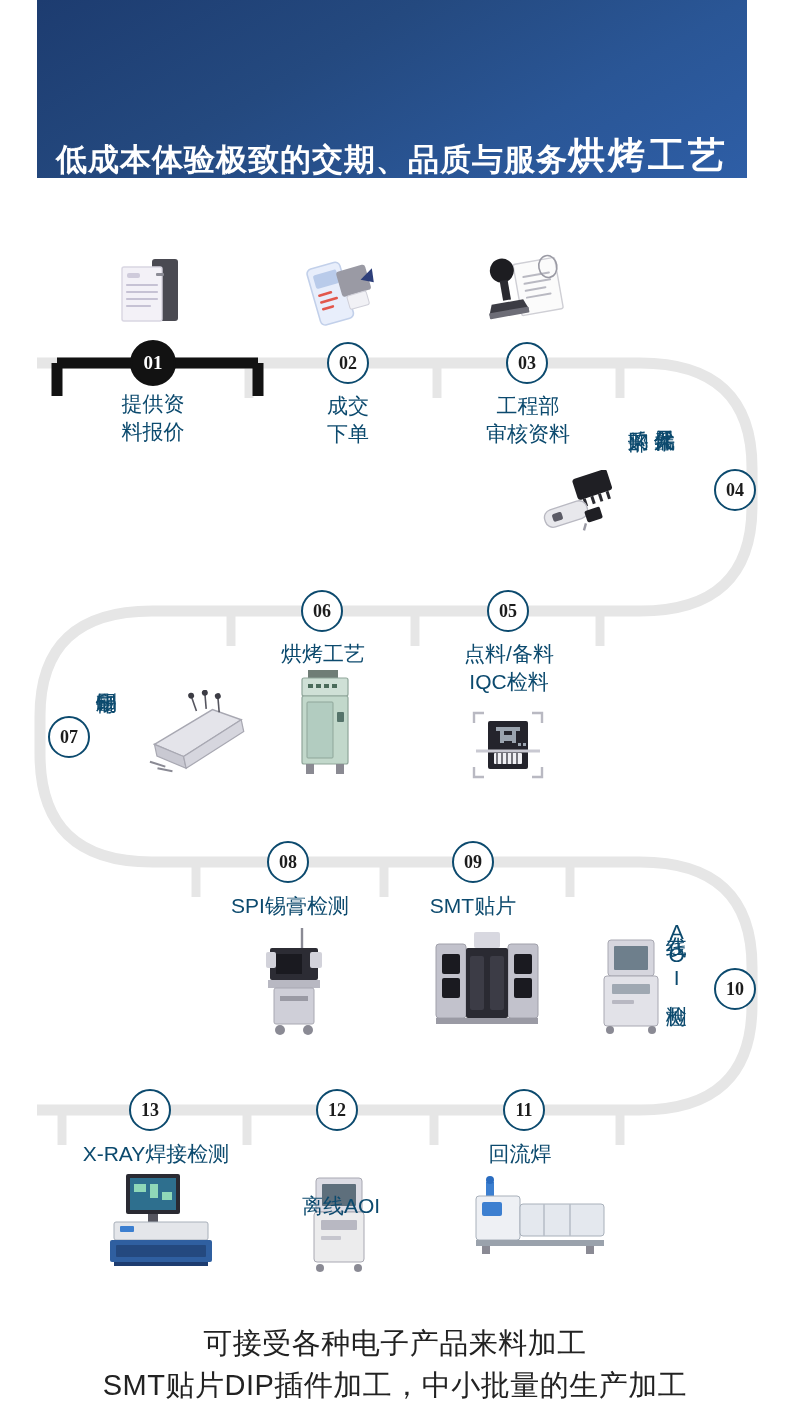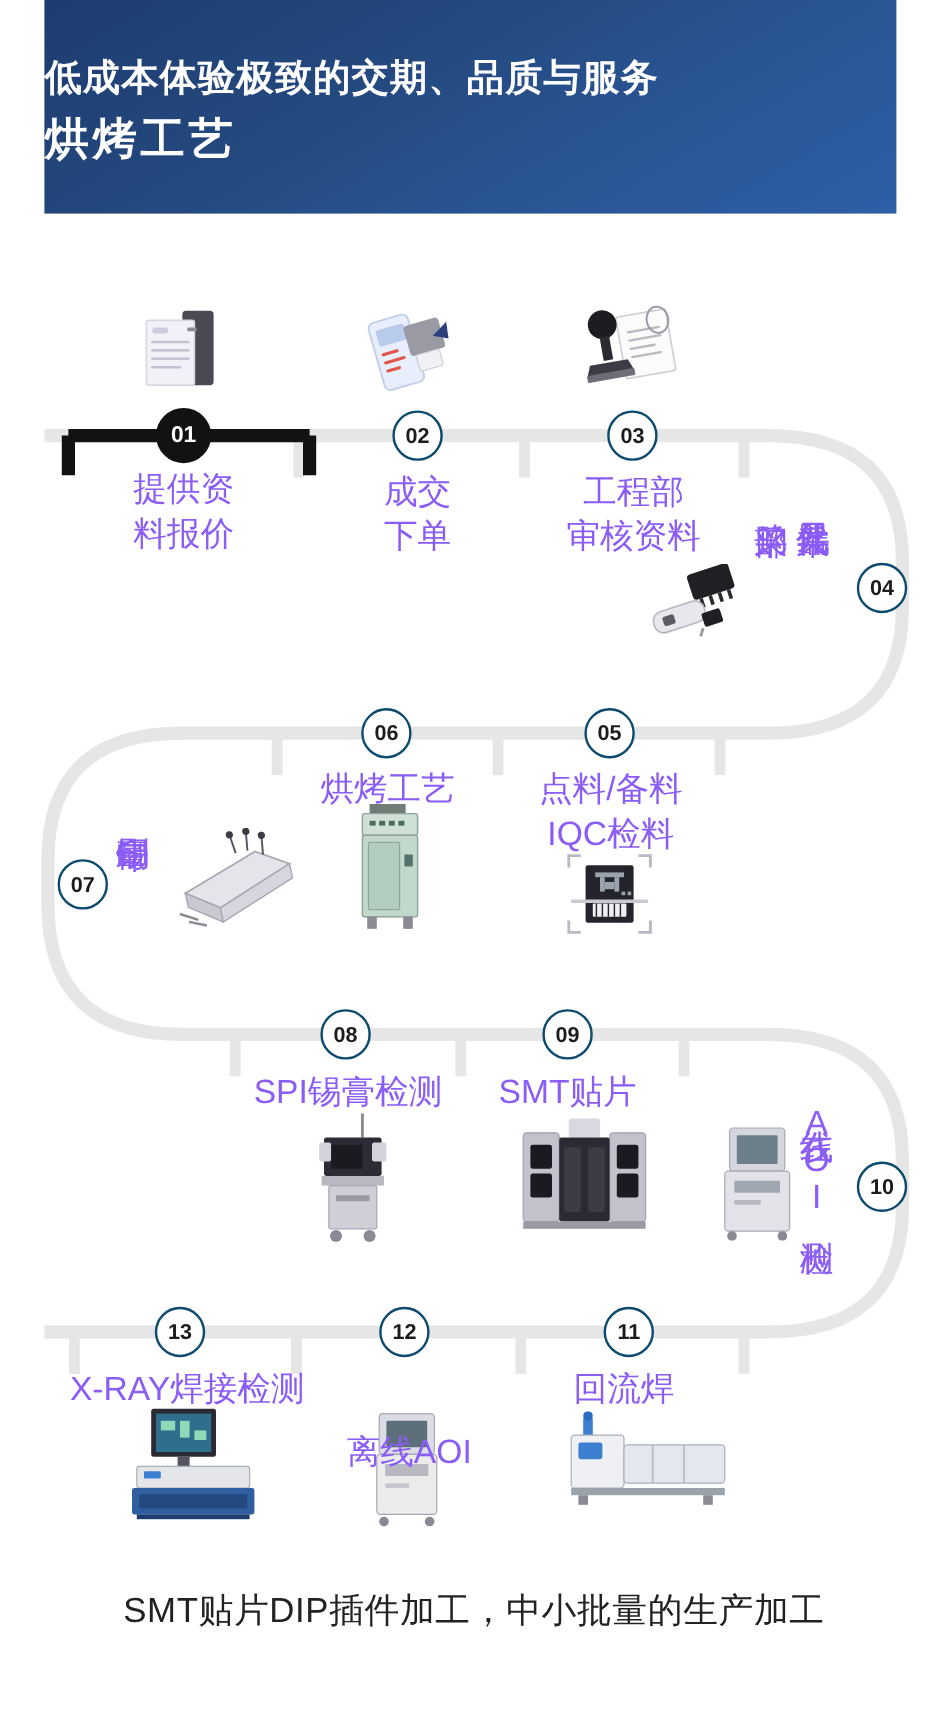--- a/index.html
+++ b/index.html
@@ -8,22 +8,22 @@
     background: #ffffff;
     font-family: "Liberation Sans", "DejaVu Sans", sans-serif;
     overflow: hidden;
   }
   #page { position: relative; width: 790px; height: 1426px; background: #fff; }
 
   
   .banner {
     position: absolute; left: 37px; top: 0; width: 710px; height: 178px;
     background: linear-gradient(150deg, #1d3c70 0%, #24497f 38%, #2a5696 70%, #2e5ea6 100%);
-    display: flex; flex-direction: column;
-    align-items: flex-start; justify-content: center;
+    display: flex; flex-direction: row;
+    align-items: flex-end; justify-content: center;
   }
   .banner-sub {
     color: #ffffff; font-size: 31px; font-weight: bold;
     letter-spacing: 1px; line-height: 1.15; text-align: center;
     margin-top: 6px;
   }
   .banner-title {
     color: #ffffff; font-size: 37px; font-weight: bold;
     letter-spacing: 3px; line-height: 1.15; text-align: center;
     margin-top: 12px;
@@ -32,29 +32,30 @@
   
   .track-svg { position: absolute; left: 0; top: 178px; width: 790px; height: 1080px; }
 
   
   .node {
     position: absolute; width: 42px; height: 42px; border-radius: 50%;
     background: #ffffff; border: 2px solid #0c4a6e;
     display: flex; align-items: center; justify-content: center;
     font-size: 18px; font-weight: bold; color: #1c1c1c;
     letter-spacing: 0px;
+    font-family: Liberation Serif, serif;
   }
   .node.active {
     background: #121212; border-color: #121212; color: #ffffff;
     width: 46px; height: 46px; font-size: 19px;
   }
 
   
   .label {
-    position: absolute; color: #8b5cf6; font-size: 28px;
+    position: absolute; color: #0c4a6e; font-size: 21px;
     line-height: 1.32; text-align: center; white-space: pre-line;
   }
   .label.vert {
     writing-mode: vertical-rl; text-orientation: upright;
     text-align: left; line-height: 1.25;
   }
 
   
   .icon { position: absolute; }
   .icon svg { display: block; }
@@ -361,16 +362,17 @@
   <div class="label" style="left:258px; top:640px; width:130px;">烘烤工艺</div>
   <div class="label vert" style="left:93px;  top:676px; height:120px;">锡膏印刷</div>
   <div class="label" style="left:210px; top:892px; width:160px;">SPI锡膏检测</div>
   <div class="label" style="left:412px; top:892px; width:122px;">SMT贴片</div>
   <div class="label vert" style="left:663px; top:920px; height:150px;">在线AOI检测</div>
   <div class="label" style="left:470px; top:1140px; width:100px;">回流焊</div>
   <div class="label" style="left:282px; top:1180px; width:118px;margin-top:12px;">离线AOI</div>
   <div class="label" style="left:56px;  top:1140px; width:200px;">X-RAY焊接检测</div>
 
   <div class="footer">
+    <div>可接受各种电子产品来料加工</div>
     <div>SMT贴片DIP插件加工，中小批量的生产加工</div>
   </div>
 
 </div>
 
 </body></html>

